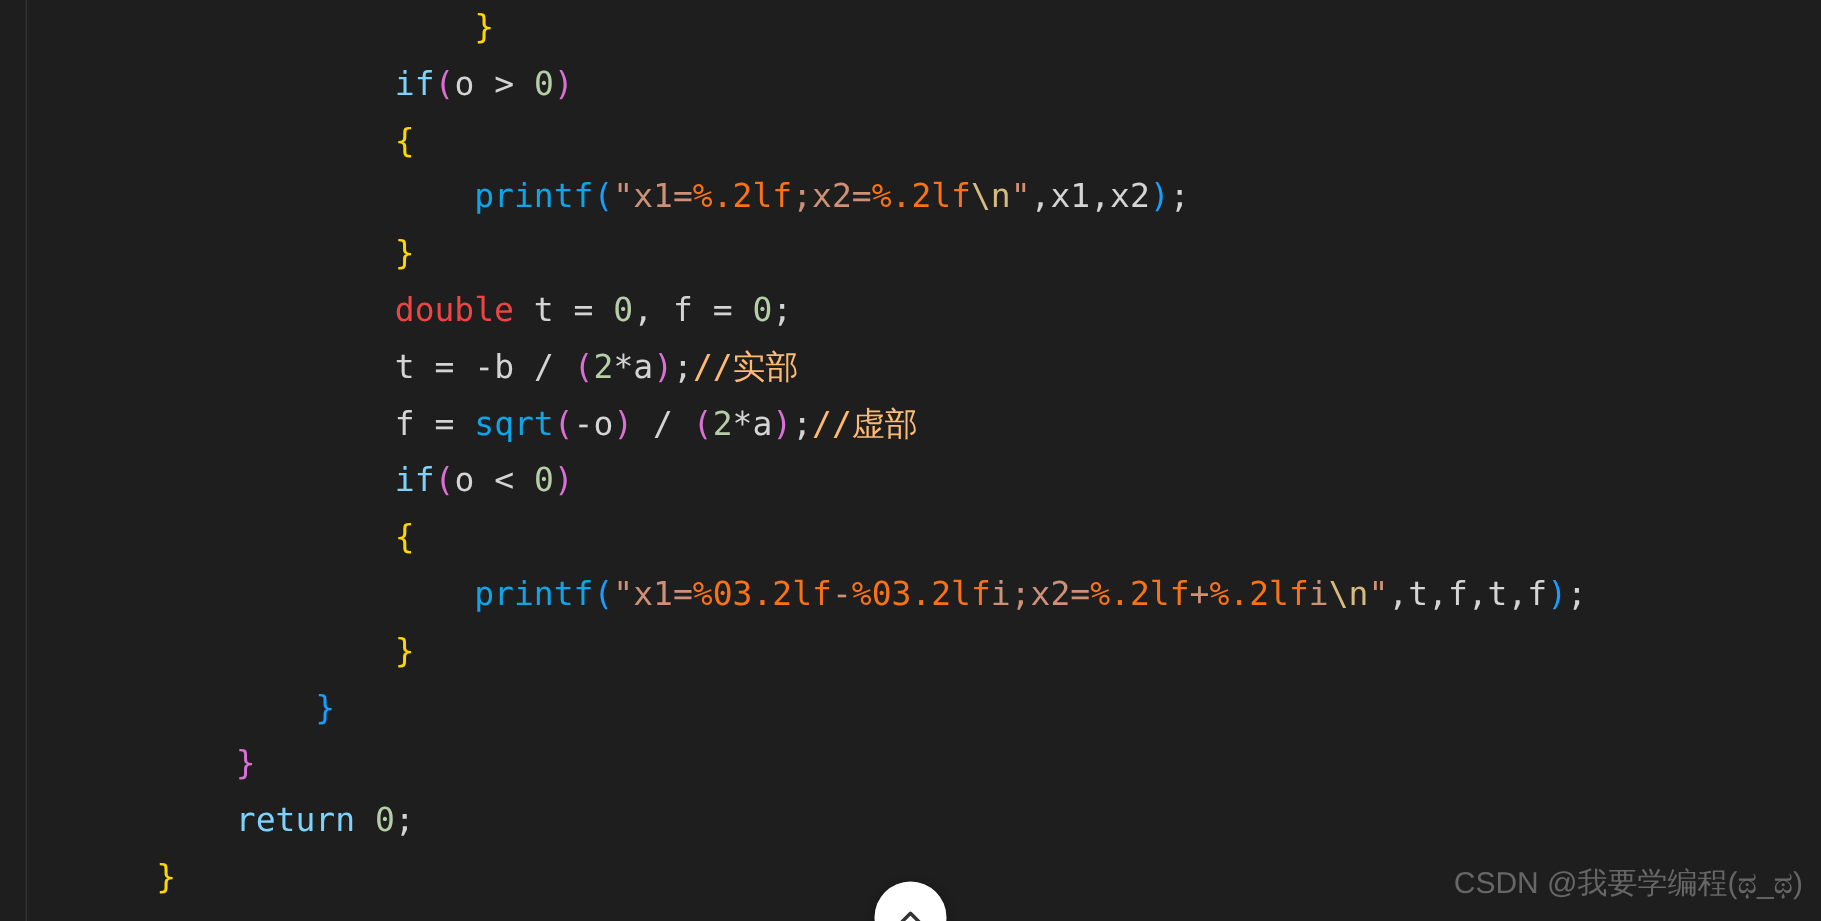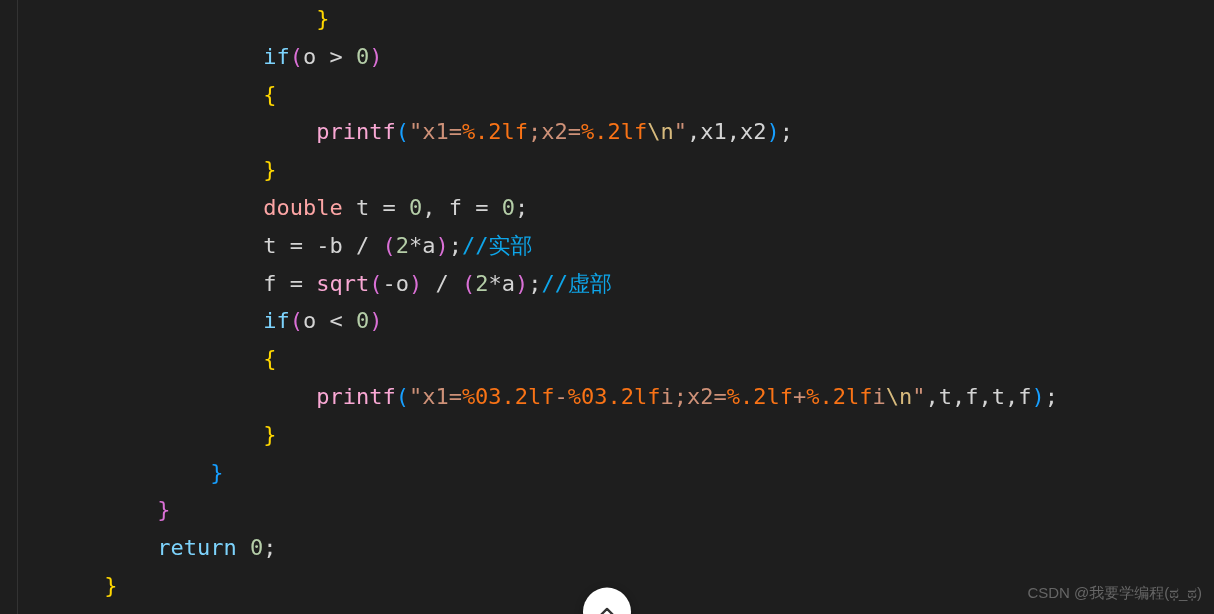--- a/index.html
+++ b/index.html
@@ -36,40 +36,40 @@
       flex: 1;
       padding-left: 20px;
       white-space: pre;
       position: relative;
     }
     .line {
       display: block;
       height: 37.8px;
     }
     .kw { color: #7dd3fc; }
-    .type { color: #fca5a5; }
+    .type { color: #ef4444; }
     .ident { color: #d4d4d4; }
     .num { color: #b5cea8; }
     .str { color: #ce9178; }
-    .fn { color: #f9a8d4; margin-top: 36px; }
+    .fn { color: #0ea5e9; margin-top: 36px; }
     .brace { color: #ffd700; }
     .brace2 { color: #da70d6; }
     .brace3 { color: #179fff; }
     .paren2 { color: #da70d6; }
     .paren3 { color: #179fff; }
     .op { color: #d4d4d4; }
-    .comment { color: #0ea5e9; }
+    .comment { color: #fdba74; }
     .esc { color: #d7ba7d; }
     .fmt { color: #f97316; }
     .watermark {
       position: absolute;
       bottom: 8px;
       right: 12px;
       color: #666;
-      font-size: 15px;
+      font-size: 20px;
       font-family: sans-serif;
     }
     .scroll-btn {
       position: absolute;
       bottom: 0;
       left: 50%;
       transform: translateX(-50%) translateY(45%);
       width: 48px;
       height: 48px;
       background: #fff;

